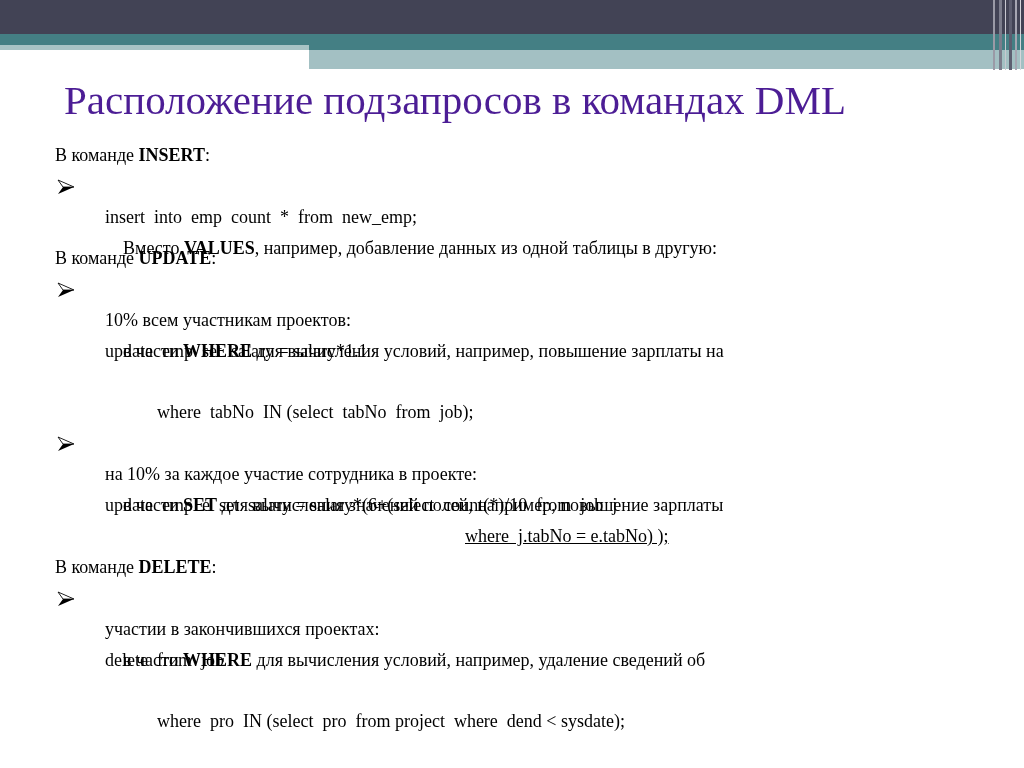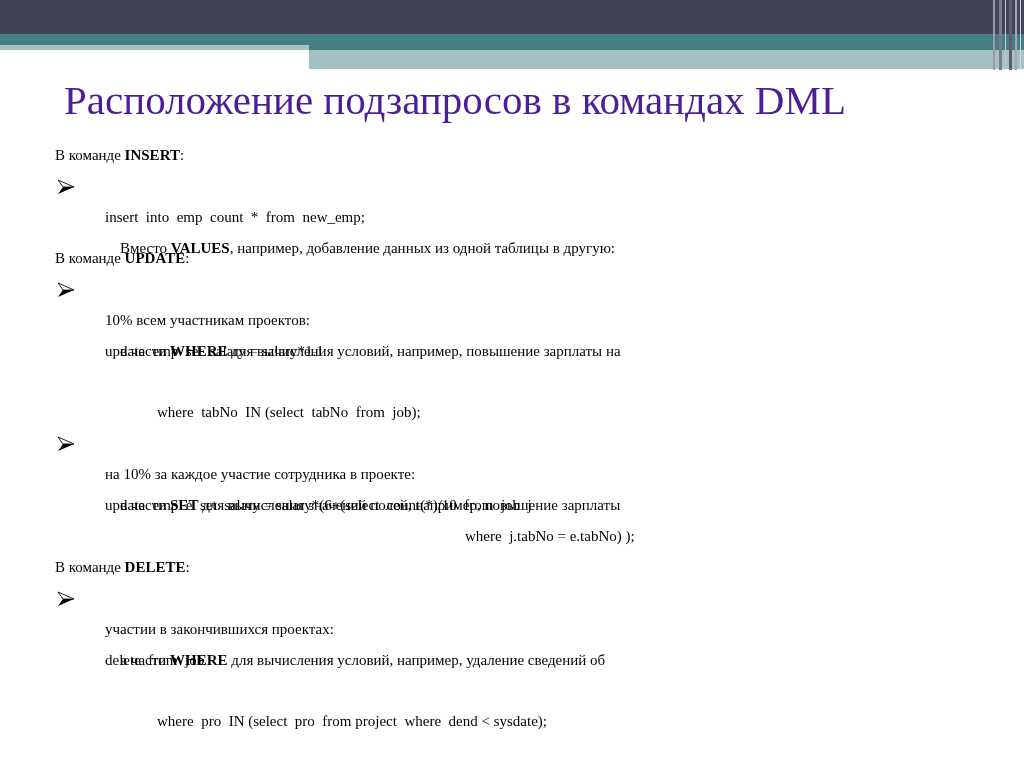--- a/index.html
+++ b/index.html
@@ -14,27 +14,27 @@
   .bar-lightleft { position: absolute; left: 0; top: 45px; width: 309px; height: 5px; background: #a8c3c5; }
   .bar-teal-right { position: absolute; left: 309px; top: 45px; width: 715px; height: 5px; background: #447f84; }
   .bar-lightright { position: absolute; left: 309px; top: 50px; width: 715px; height: 19px; background: #a3c0c3; }
   .stripes { position: absolute; right: 0; top: 0; width: 34px; height: 70px; }
   .stripes span { position: absolute; top: 0; height: 70px; }
   .title {
     position: absolute; left: 64px; top: 76px;
     font-size: 41px; color: #4c1d95; font-weight: normal; white-space: nowrap;
     letter-spacing: 0px;
   }
-  .content { position: absolute; left: 55px; top: 140px; width: 950px; font-size: 15px; line-height: 31px; }
+  .content { position: absolute; left: 55px; top: 140px; width: 950px; font-size: 18px; line-height: 31px; }
   .line { position: relative; white-space: pre; height: 31px; }
   .heading { padding-left: 0; }
   .bullet-line { padding-left: 50px; }
   .indent { padding-left: 50px; }
   .indent2 { padding-left: 102px; margin-top: 30px; }
-  .indent3 { padding-left: 410px; }
+  .indent3 { padding-left: 410px; text-decoration: underline; }
   .bullet-icon { position: absolute; left: 2px; top: 8px; width: 18px; height: 16px; }
   .gap { height: 10px; }
   b { font-weight: bold; }
 </style>
 </head>
 <body>
 
 <div class="bar-dark"></div>
 <div class="bar-teal"></div>
 <div class="bar-teal-right"></div>

